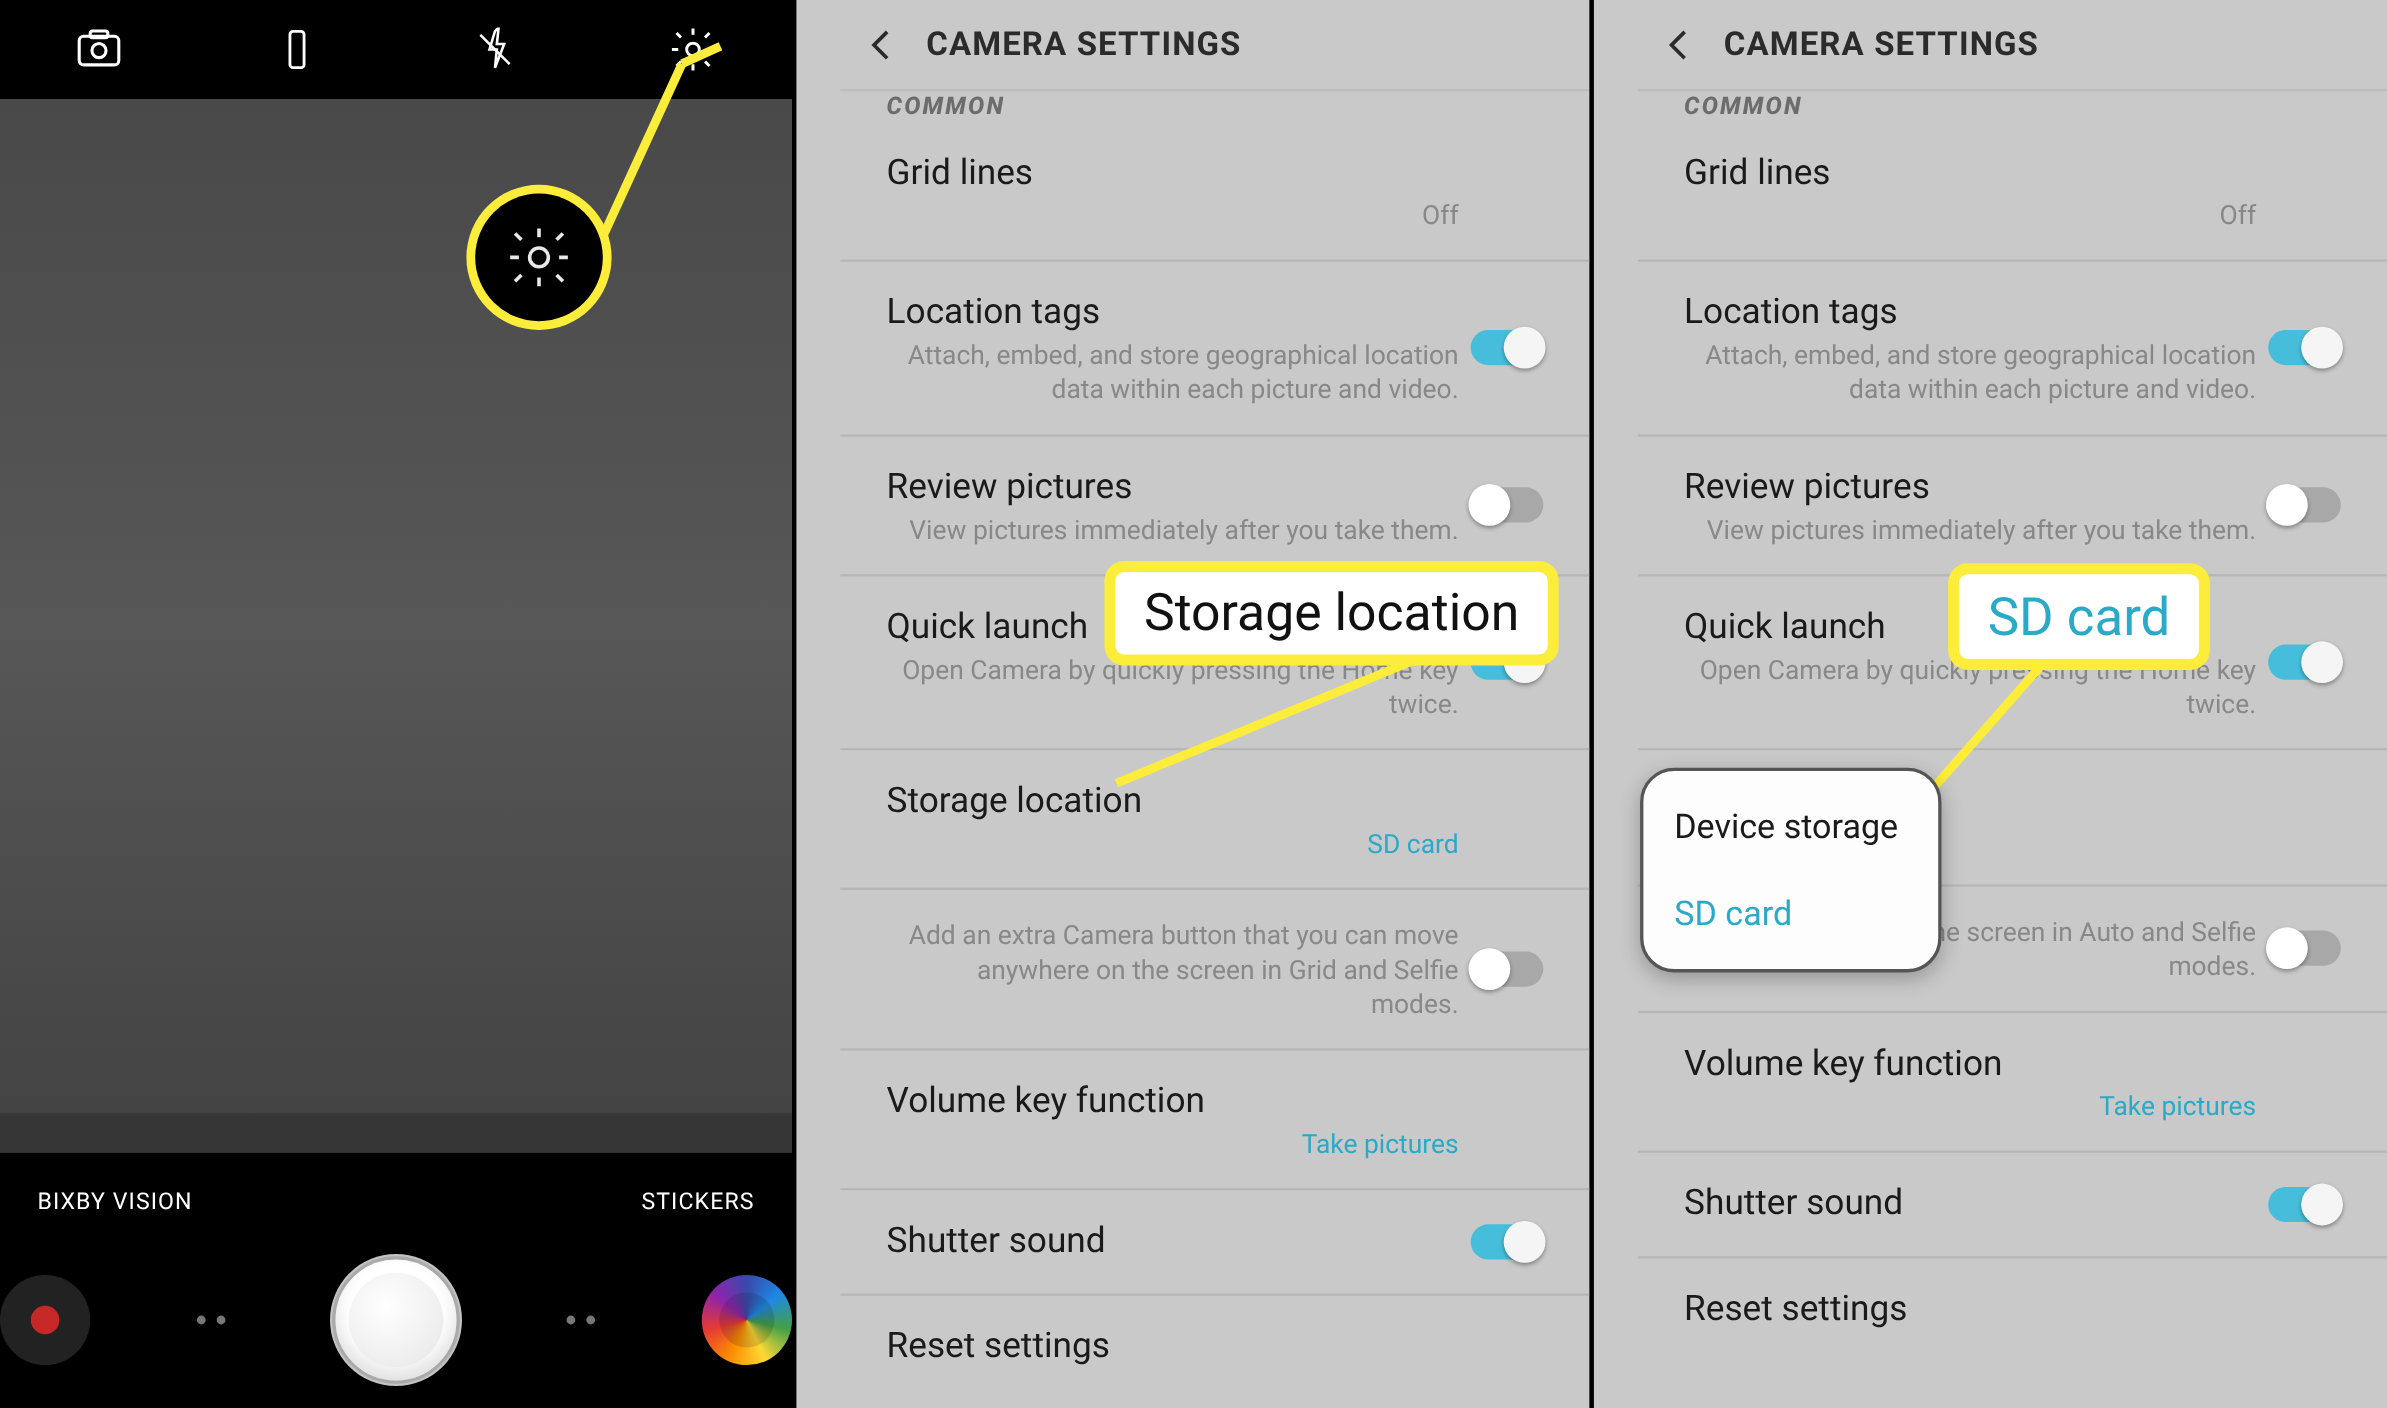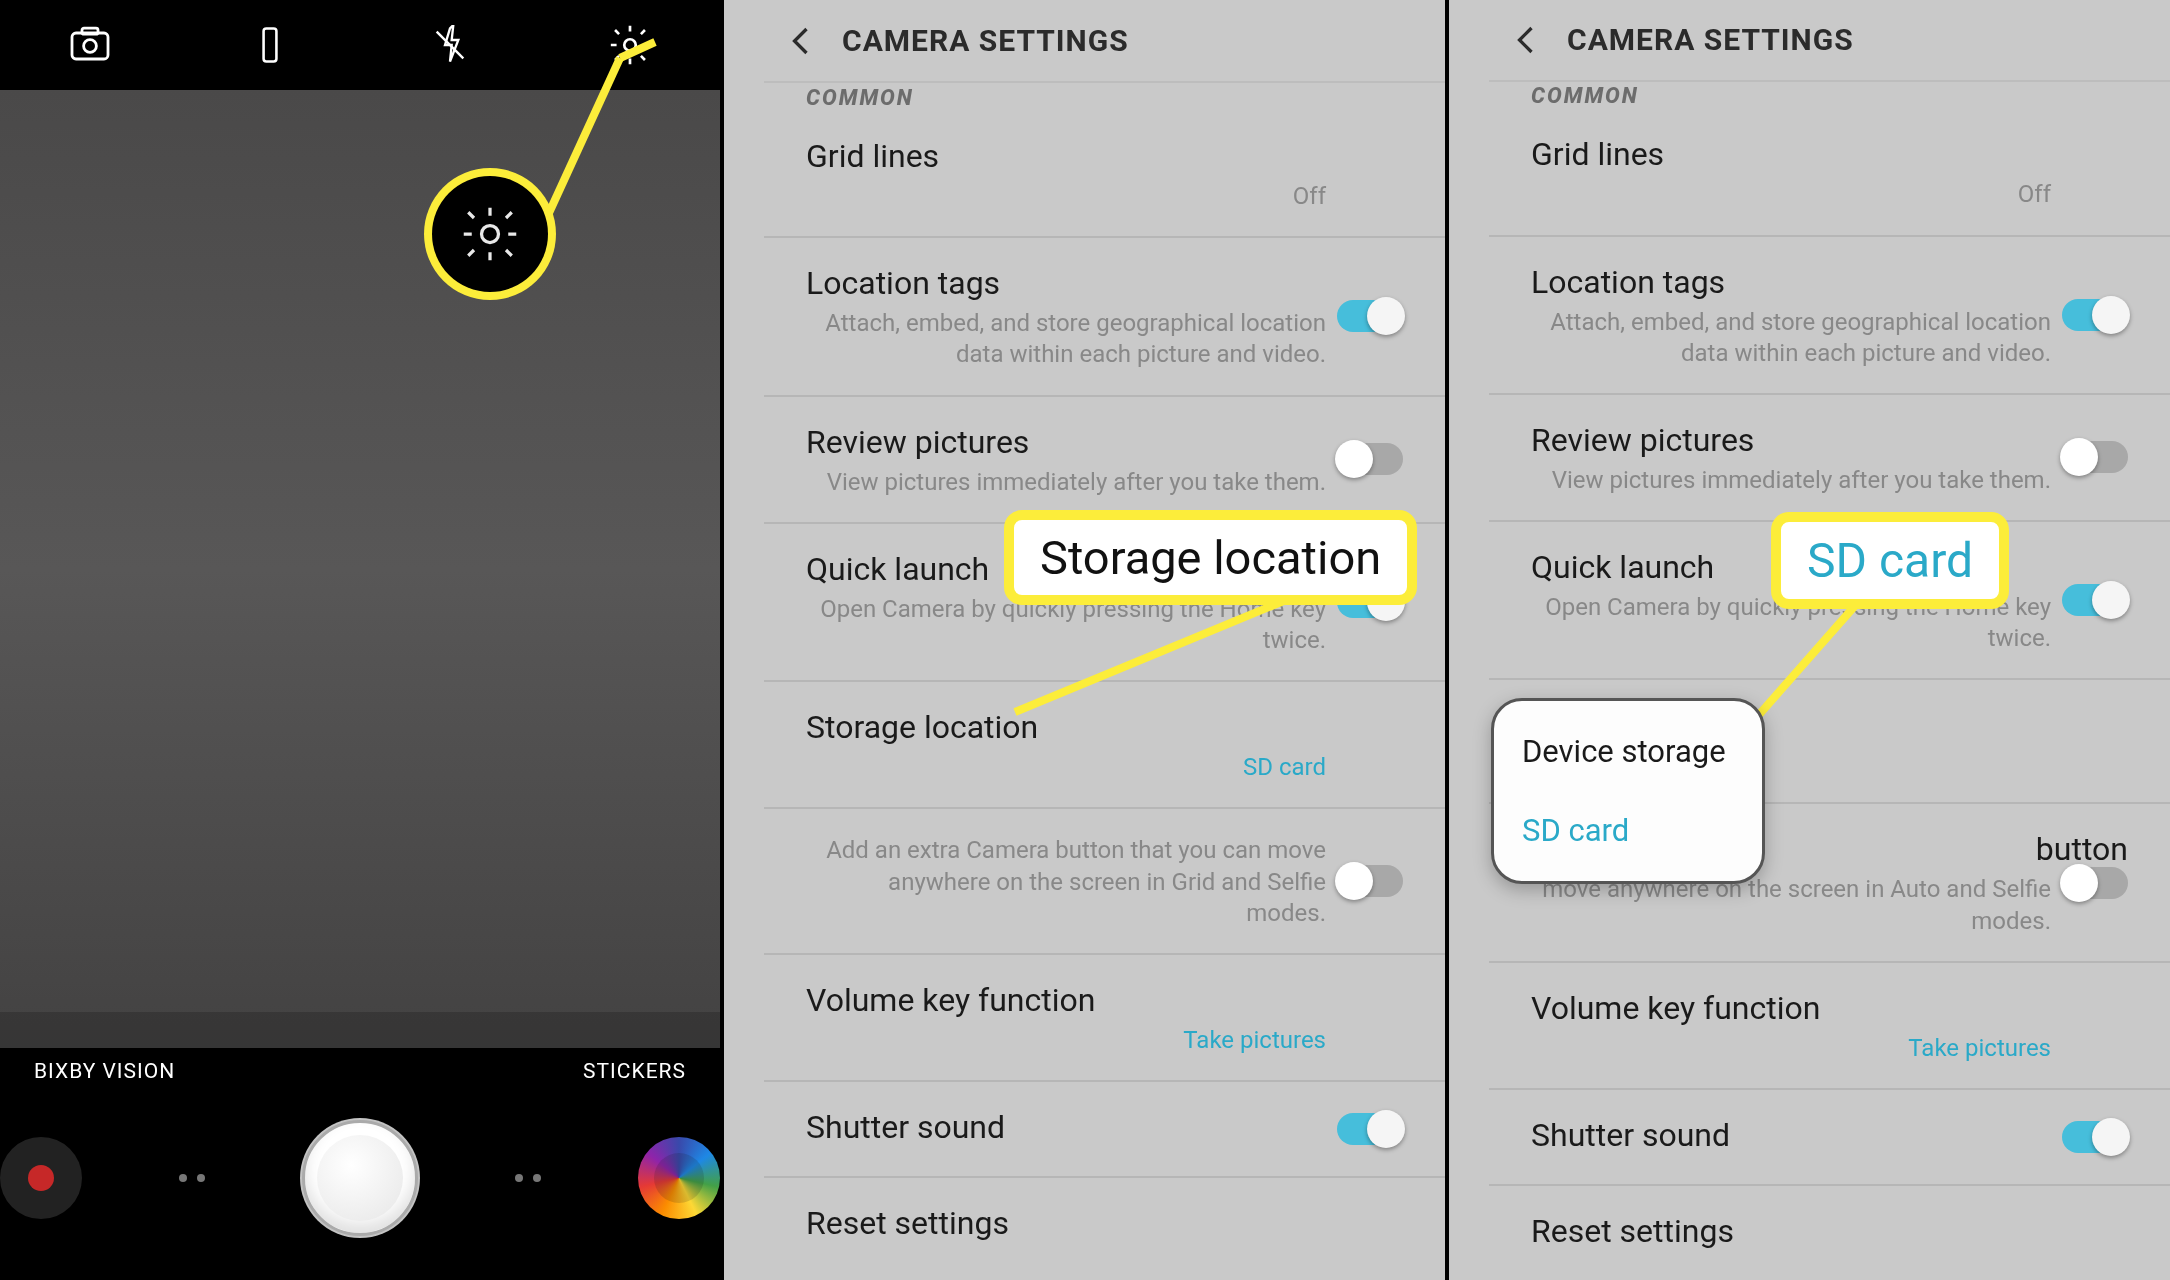--- a/index.html
+++ b/index.html
@@ -6,21 +6,21 @@
 html, body { width: 2170px; height: 1280px; overflow: hidden; }
 body { display: flex; background: #000; }
 
 
 .camera-pane { width: 720px; height: 100%; position: relative; background: #000; display: flex; flex-direction: column; }
 .camera-topbar { height: 90px; display: flex; align-items: center; justify-content: space-around; }
 .camera-topbar .icon { color: #fff; display: flex; align-items: center; justify-content: center; width: 60px; height: 60px; }
 .camera-viewfinder { flex: 1; background: linear-gradient(180deg, #4a4949 0%, #585757 50%, #434242 100%); position: relative; }
 .vf-shadow { position: absolute; bottom: 0; left: 0; right: 0; height: 36px; background: rgba(0,0,0,0.18); }
 .camera-bottom { height: 232px; position: relative; }
-.bx-row { display: flex; justify-content: space-between; padding: 0 34px; height: 46px; align-items: center; }
+.bx-row { display: flex; justify-content: space-between; padding: 0 34px; height: 46px; align-items: center; margin-top: 22px; }
 .bx { color: #fff; font-size: 21px; letter-spacing: 1px; }
 .controls-row { display: flex; align-items: center; justify-content: center; height: 168px; position: relative; gap: 80px; }
 .shutter { width: 116px; height: 116px; border-radius: 50%; background: #fff; border: 3px solid #aaa; box-shadow: inset 0 -10px 16px rgba(0,0,0,0.12), 0 0 0 2px #c3c3c3; position: relative; }
 .shutter::after { content: ""; position: absolute; left: 12px; top: 12px; right: 12px; bottom: 12px; border-radius: 50%; background: radial-gradient(circle at 40% 35%, #fff, #e6e6e6); }
 .rec-btn { width: 82px; height: 82px; border-radius: 50%; background: #222; display: flex; align-items: center; justify-content: center; }
 .rec-dot { width: 26px; height: 26px; border-radius: 50%; background: #c62828; }
 .dots { width: 60px; display: flex; gap: 10px; align-items: center; justify-content: center; }
 .dots span { width: 8px; height: 8px; border-radius: 50%; background: #777; }
 .thumb { width: 82px; height: 82px; border-radius: 50%; overflow: hidden;
   background: conic-gradient(from 0deg, #3949ab, #1e88e5, #43a047, #fdd835, #fb8c00, #e53935, #8e24aa, #3949ab);
@@ -230,21 +230,20 @@
     </div>
     <div class="row">
       <div class="row-title">Quick launch</div>
       <div class="row-sub">Open Camera by quickly pressing the Home key twice.</div>
       <div class="toggle on">
           <div class="knob"></div>
         </div>
     </div>
     <div class="row" style="height:124px;"></div>
     <div class="row">
-      <div class="row-title" style="text-align:right; max-width:none;">button</div>
       <div class="row-sub">move anywhere on the screen in Auto and Selfie modes.</div>
       <div class="toggle off">
           <div class="knob"></div>
         </div>
     </div>
     <div class="row">
       <div class="row-title">Volume key function</div>
       <div class="row-sub accent">Take pictures</div>
     </div>
     <div class="row">

